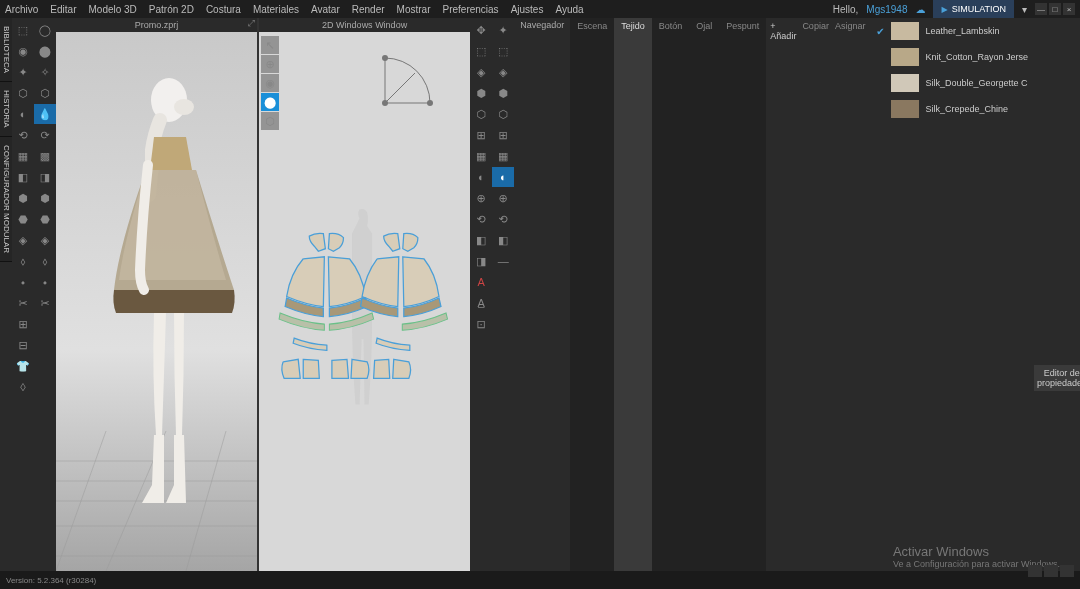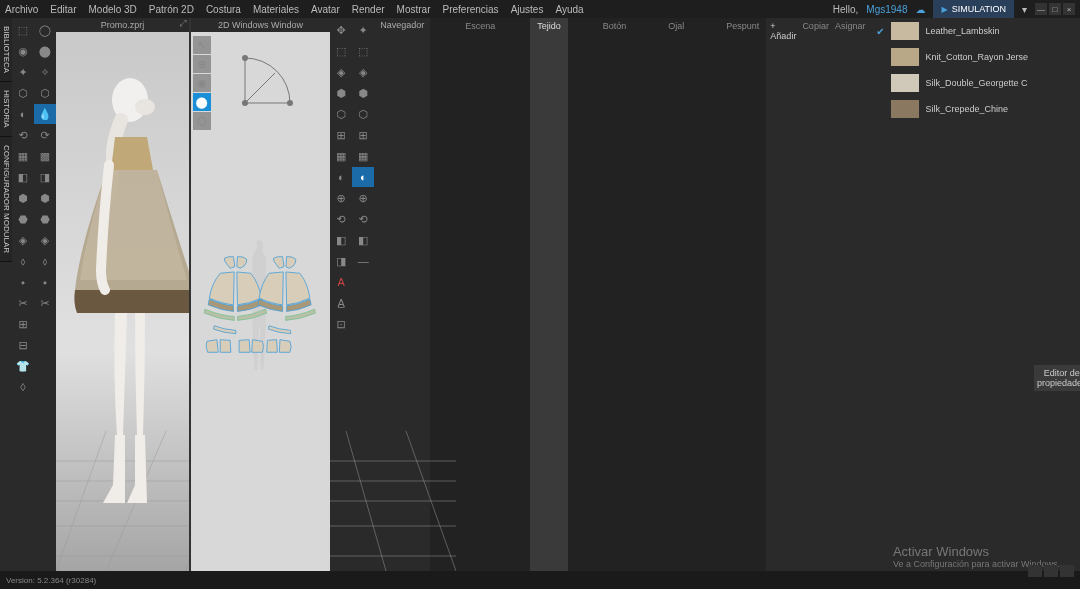--- a/index.html
+++ b/index.html
@@ -41,21 +41,21 @@
 .pat { fill:#d8cdb8; stroke:#4a9fd8; stroke-width:2.5; }
 .patdk { fill:#a89878; stroke:#4a9fd8; stroke-width:2.5; }
 .patgr { fill:#b8c0a8; stroke:#6ac088; stroke-width:2; }
 .ghostav { fill:#c8c8c8; opacity:0.5; }
 
 .rtoolbar, .rtoolbar2 { width: 24px; background: #2a2a2a; display: flex; flex-direction: column; padding-top:2px; gap:1px; }
 
 .rpanel { flex: 1; background: #2a2a2a; display: flex; }
 .rpanel .navtitle { text-align:right; padding:2px 6px; font-size:9px; color:#aaa; }
 .tabs { display: flex; background:#222; font-size:9px; }
-.tabs span { padding:3px 7px; color:#888;margin-left:28px; }
+.tabs span { padding:3px 7px; color:#888; }
 .tabs span.active { background:#3a3a3a; color:#ddd; }
 .addbar { display:flex; padding:3px 4px; gap:6px; font-size:9px; color:#888; }
 .addbar span:first-child { color:#ccc; }
 .fablist { flex:0 0 auto; }
 .fab { display:flex; align-items:center; padding:4px 6px; gap:6px; }
 .fab .chk { width:10px; height:10px; display:flex; align-items:center; justify-content:center; color:#4aa0d8; font-size:10px; }
 .fab .sw { width:28px; height:18px; }
 .fab .nm { font-size:9px; color:#ccc; }
 .prophdr { background:#3a3a3a; text-align:center; padding:3px; font-size:9px; margin-top:auto; margin-bottom:180px; }
 

